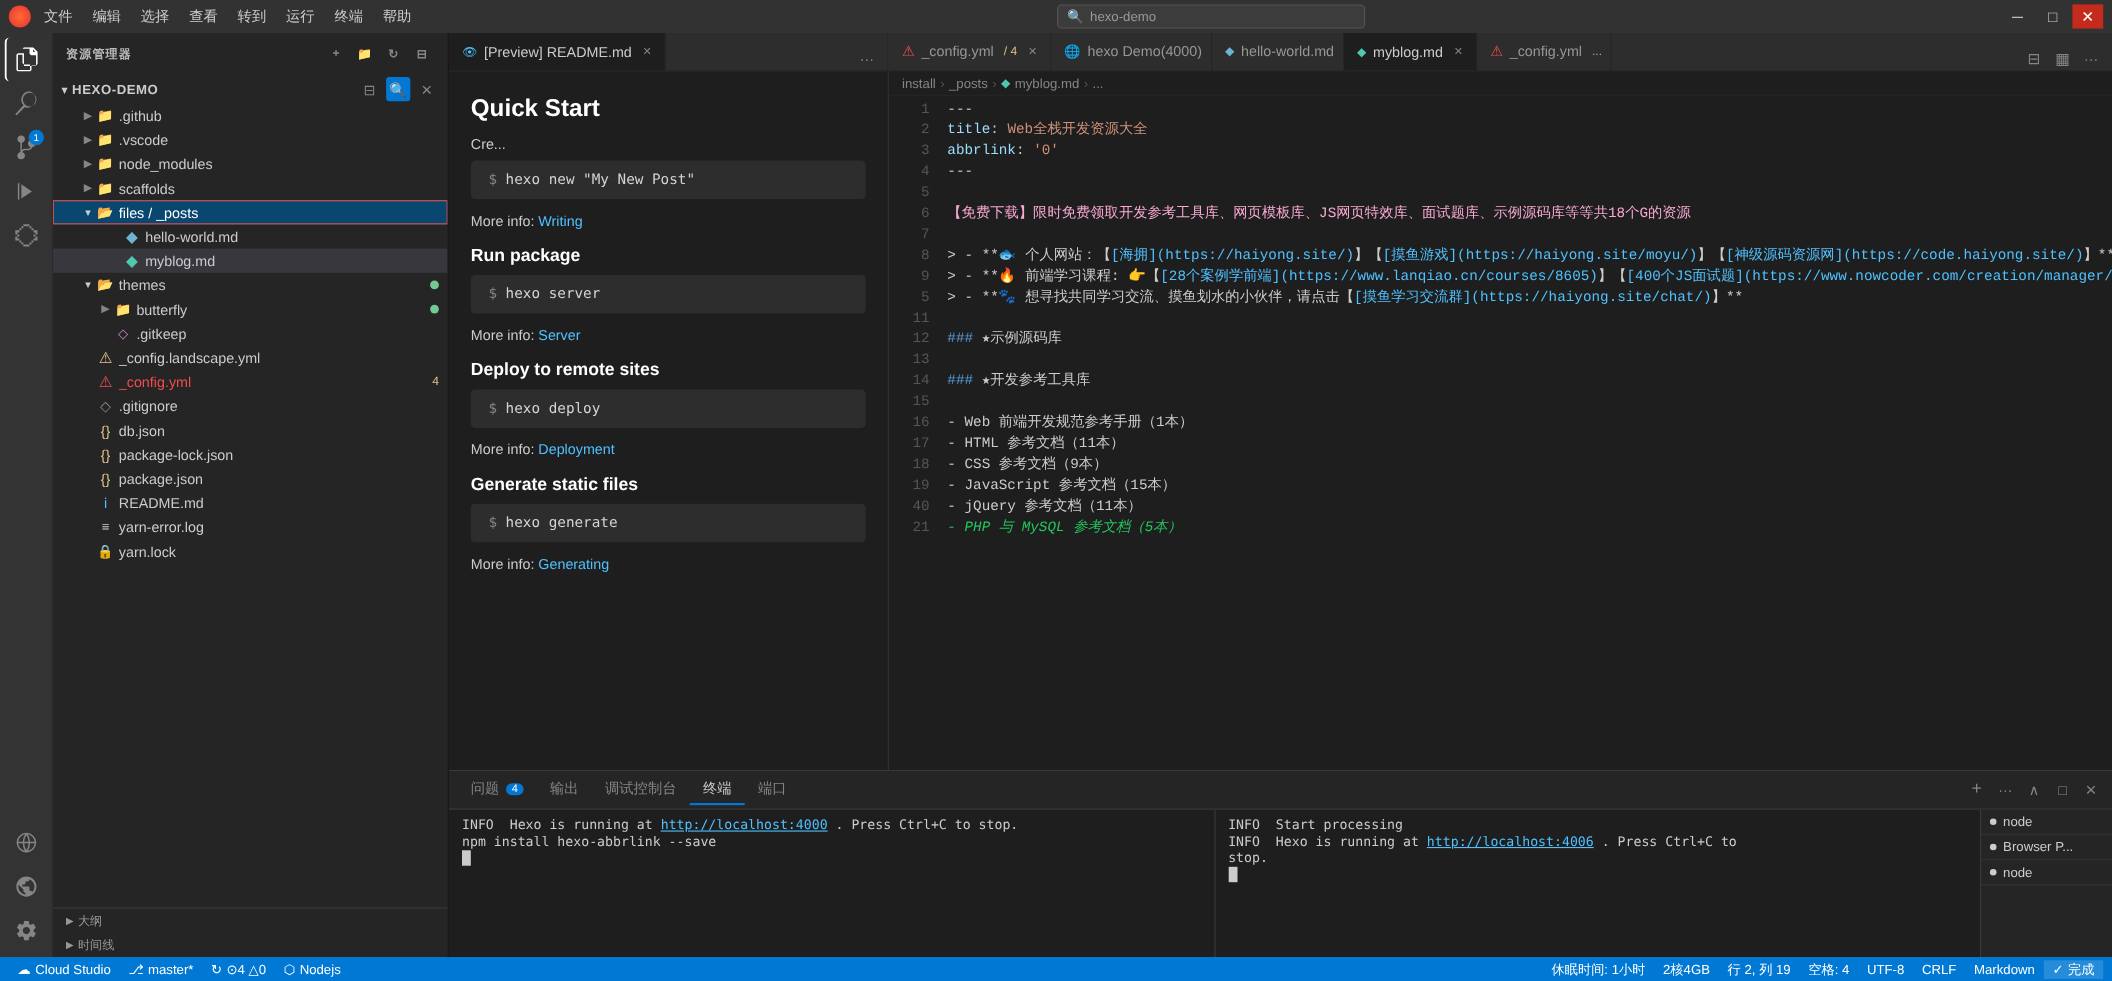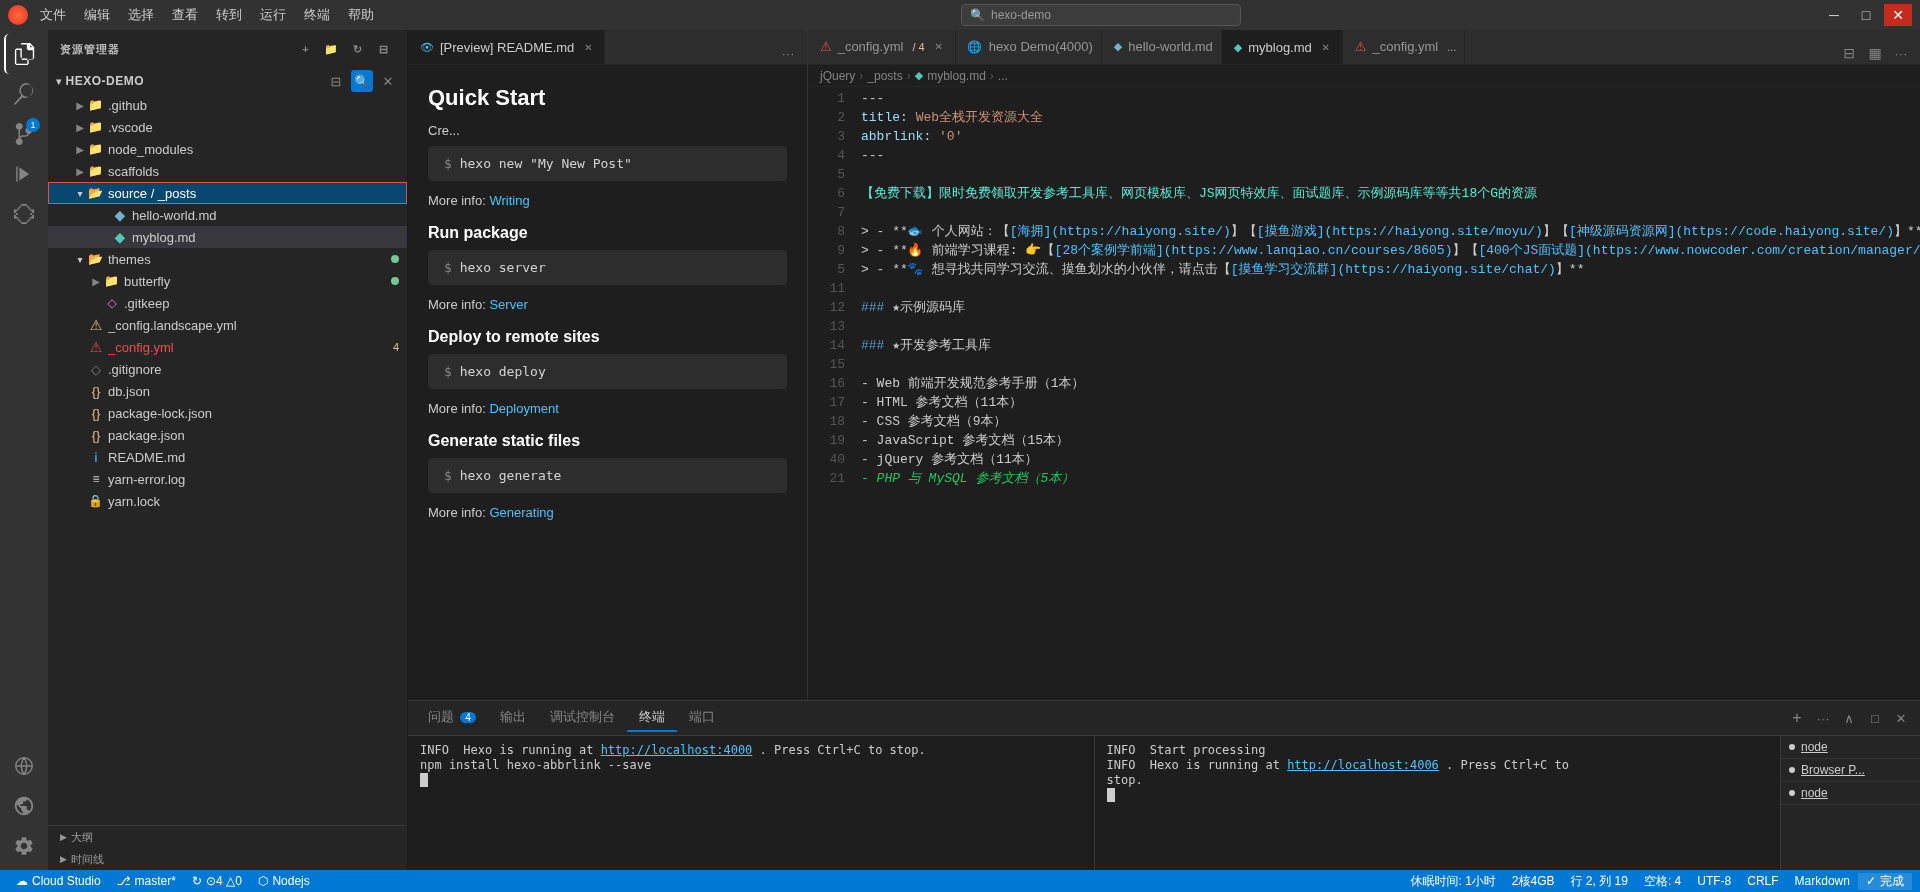--- a/index.html
+++ b/index.html
@@ -99,21 +99,21 @@
     .terminal-content { flex: 1; display: flex; overflow: hidden; }
     .terminal-pane { flex: 1; padding: 6px 12px; font-family: monospace; font-size: 12px; color: #ccc; overflow-y: auto; }
     .terminal-pane::-webkit-scrollbar { width: 6px; }
     .terminal-pane::-webkit-scrollbar-thumb { background: #555; }
     .term-line { margin: 1px 0; white-space: pre-wrap; }
     .term-link { color: #4fc1ff; text-decoration: underline; cursor: pointer; }
     .term-cursor { display: inline-block; width: 8px; height: 14px; background: #ccc; vertical-align: text-bottom; }
     .terminal-divider { width: 1px; background: #3a3a3a; flex-shrink: 0; }
 
     
-    .right-panel-list { width: 140px; background: #252526; border-left: 1px solid #3a3a3a; display: flex; flex-direction: column; overflow: hidden; flex-shrink: 0; text-decoration: underline; }
+    .right-panel-list { width: 120px; background: #252526; border-left: 1px solid #3a3a3a; display: flex; flex-direction: column; overflow: hidden; flex-shrink: 0; }
     .right-panel-item { padding: 4px 8px; font-size: 12px; color: #ccc; cursor: pointer; display: flex; align-items: center; gap: 6px; border-bottom: 1px solid #333; }
     .right-panel-item .dot { width: 6px; height: 6px; border-radius: 50%; flex-shrink: 0; }
 
     
     .statusbar { height: 22px; background: #0078d4; display: flex; align-items: center; padding: 0 8px; gap: 0; flex-shrink: 0; font-size: 12px; color: #fff; }
     .status-item { padding: 0 8px; display: flex; align-items: center; gap: 4px; cursor: pointer; white-space: nowrap; }
     .status-right { margin-left: auto; display: flex; }
 
     
     .notification-bar { background: #352a0a; border: 1px solid #7a5500; border-radius: 3px; padding: 5px 10px; font-size: 12px; color: #c8a652; margin-bottom: 12px; }
@@ -240,21 +240,21 @@
         <span class="tree-indent" style="width:16px;"></span>
         <span class="tree-arrow">▶</span>
         <span class="tree-icon" style="color:#dcb67a;">📁</span>
         <span class="tree-label">scaffolds</span>
       </div>
 
       <div class="tree-item selected" style="padding-left:8px;outline:1.5px solid #e05252;outline-offset:-1px;">
         <span class="tree-indent" style="width:16px;"></span>
         <span class="tree-arrow" style="color:#ccc;">▾</span>
         <span class="tree-icon" style="color:#dcb67a;">📂</span>
-        <span class="tree-label">source / _posts</span>
+        <span class="tree-label">files / _posts</span>
       </div>
 
       <div class="tree-item" style="padding-left:8px;">
         <span class="tree-indent" style="width:40px;"></span>
         <span class="tree-arrow"></span>
         <span class="tree-icon" style="color:#6fb3d2;font-size:14px;">◆</span>
         <span class="tree-label">hello-world.md</span>
       </div>
 
       <div class="tree-item highlighted" style="padding-left:8px;">
@@ -438,21 +438,21 @@
             <span style="color:#aaa;font-size:11px;">&nbsp;...</span>
           </div>
           <div style="margin-left:auto;display:flex;align-items:center;padding:0 8px;gap:4px;">
             <div class="sidebar-btn" style="font-size:14px;">⊟</div>
             <div class="sidebar-btn" style="font-size:14px;">▦</div>
             <div class="sidebar-btn">···</div>
           </div>
         </div>
 
         <div class="breadcrumb">
-          <span>jQuery</span>
+          <span>install</span>
           <span class="breadcrumb-sep"> › </span>
           <span>_posts</span>
           <span class="breadcrumb-sep"> › </span>
           <span style="color:#4ec9b0;font-size:11px;">◆</span>
           <span>myblog.md</span>
           <span class="breadcrumb-sep"> › </span>
           <span>...</span>
         </div>
 
         <div class="code-content">
@@ -478,21 +478,21 @@
               <div>19</div>
               <div>40</div>
             <div>21</div>
           </div>
           <div class="code-lines">
             <div class="code-line"><span style="color:#ccc;">---</span></div>
             <div class="code-line"><span style="color:#9cdcfe;">title</span><span style="color:#ccc;">: </span><span style="color:#ce9178;">Web全栈开发资源大全</span></div>
             <div class="code-line"><span style="color:#9cdcfe;">abbrlink</span><span style="color:#ccc;">: </span><span style="color:#ce9178;">'0'</span></div>
             <div class="code-line"><span style="color:#ccc;">---</span></div>
             <div class="code-line">&nbsp;</div>
-            <div class="code-line"><span style="color:#5eead4;">【免费下载】限时免费领取开发参考工具库、网页模板库、JS网页特效库、面试题库、示例源码库等等共18个G的资源</span></div>
+            <div class="code-line"><span style="color:#f9a8d4;">【免费下载】限时免费领取开发参考工具库、网页模板库、JS网页特效库、面试题库、示例源码库等等共18个G的资源</span></div>
             <div class="code-line">&nbsp;</div>
             <div class="code-line"><span style="color:#ccc;">&gt; - **🐟 个人网站：【</span><span style="color:#4fc1ff;">[海拥](https://haiyong.site/)</span><span style="color:#ccc;">】【</span><span style="color:#4fc1ff;">[摸鱼游戏](https://haiyong.site/moyu/)</span><span style="color:#ccc;">】【</span><span style="color:#4fc1ff;">[神级源码资源网](https://code.haiyong.site/)</span><span style="color:#ccc;">】**</span></div>
             <div class="code-line"><span style="color:#ccc;">&gt; - **🔥 前端学习课程: 👉【</span><span style="color:#4fc1ff;">[28个案例学前端](https://www.lanqiao.cn/courses/8605)</span><span style="color:#ccc;">】【</span><span style="color:#4fc1ff;">[400个JS面试题](https://www.nowcoder.com/creation/manager/columnDetail/PmAJ3j)</span></div>
             <div class="code-line"><span style="color:#ccc;">&gt; - **🐾 想寻找共同学习交流、摸鱼划水的小伙伴，请点击【</span><span style="color:#4fc1ff;">[摸鱼学习交流群](https://haiyong.site/chat/)</span><span style="color:#ccc;">】**</span></div>
             <div class="code-line">&nbsp;</div>
             <div class="code-line"><span style="color:#569cd6;">###</span><span style="color:#ccc;"> ★示例源码库</span></div>
             <div class="code-line">&nbsp;</div>
             <div class="code-line"><span style="color:#569cd6;">###</span><span style="color:#ccc;"> ★开发参考工具库</span></div>
             <div class="code-line">&nbsp;</div>
             <div class="code-line"><span style="color:#ccc;">- Web 前端开发规范参考手册（1本）</span></div>

